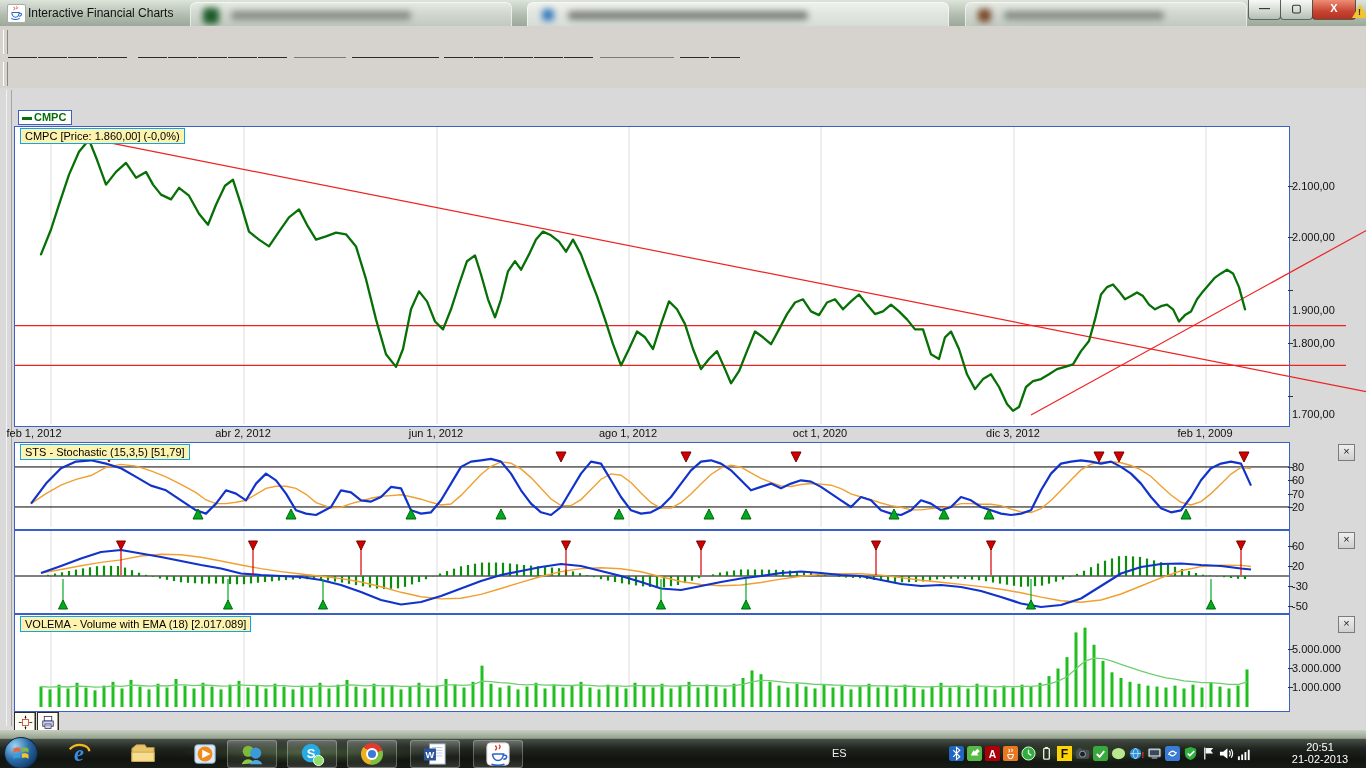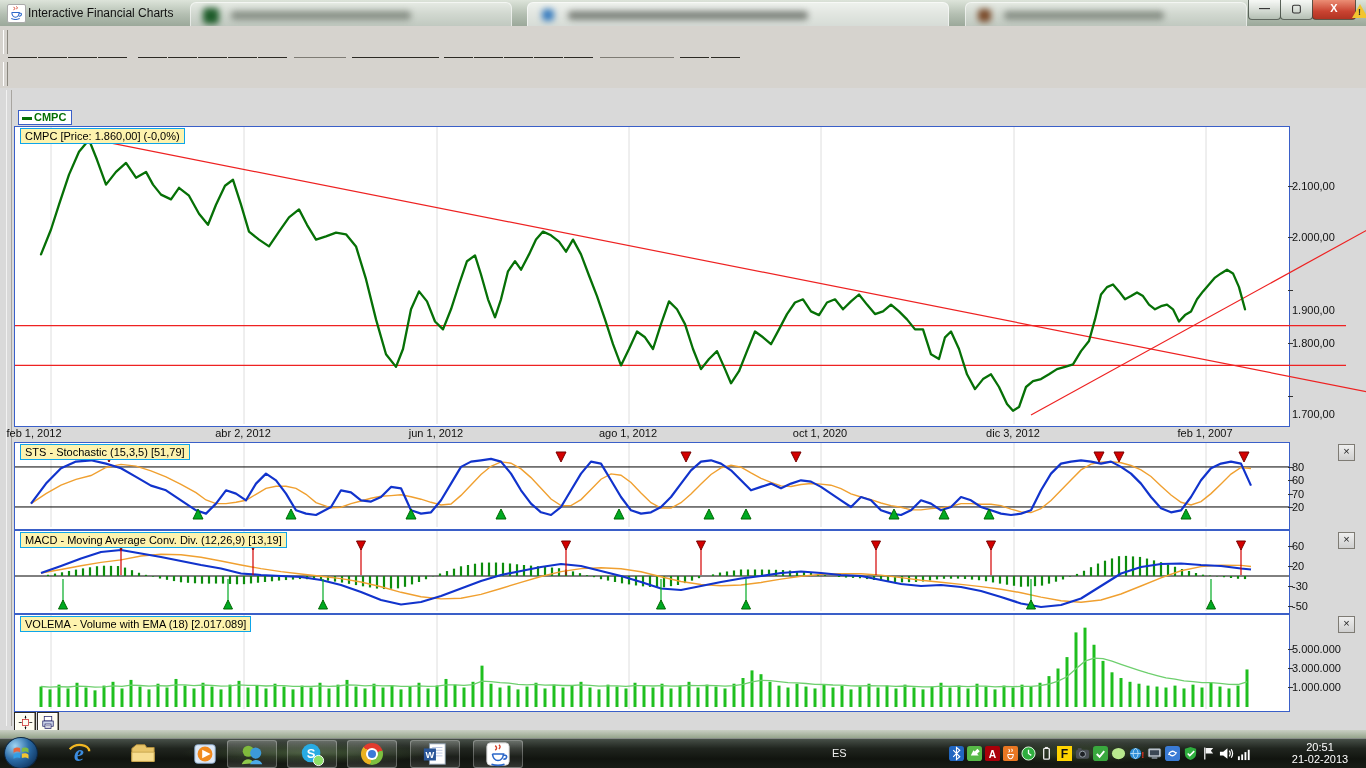--- a/index.html
+++ b/index.html
@@ -607,21 +607,20 @@
         <line x1="646" y1="48" x2="646" y2="70" stroke="#00aa22" stroke-width="1.2"></line>
         <path d="M641.5 78 L650.5 78 L646 69 Z" fill="#00aa22" stroke="#060"></path>
         <line x1="731" y1="48" x2="731" y2="70" stroke="#00aa22" stroke-width="1.2"></line>
         <path d="M726.5 78 L735.5 78 L731 69 Z" fill="#00aa22" stroke="#060"></path>
         <line x1="1016" y1="48" x2="1016" y2="70" stroke="#00aa22" stroke-width="1.2"></line>
         <path d="M1011.5 78 L1020.5 78 L1016 69 Z" fill="#00aa22" stroke="#060"></path>
         <line x1="1196" y1="48" x2="1196" y2="70" stroke="#00aa22" stroke-width="1.2"></line>
         <path d="M1191.5 78 L1200.5 78 L1196 69 Z" fill="#00aa22" stroke="#060"></path>
       </svg>
   </div>
-  <div class="abs chartlabel" style="left:20px;top:532px;">MACD - Moving Average Conv. Div. (12,26,9) [13,19]</div>
   <div class="abs xbtn" style="left:1338px;top:532px;">×</div>
 
   <div id="panel-vol" class="abs panel" style="left:14px;top:614px;width:1274px;height:96px;">
     <svg id="svg-vol" width="1274" height="94">
         <line x1="36" y1="0" x2="36" y2="94" stroke="#dedede" stroke-width="1"></line>
         <line x1="229" y1="0" x2="229" y2="94" stroke="#dedede" stroke-width="1"></line>
         <line x1="422" y1="0" x2="422" y2="94" stroke="#dedede" stroke-width="1"></line>
         <line x1="614" y1="0" x2="614" y2="94" stroke="#dedede" stroke-width="1"></line>
         <line x1="806" y1="0" x2="806" y2="94" stroke="#dedede" stroke-width="1"></line>
         <line x1="999" y1="0" x2="999" y2="94" stroke="#dedede" stroke-width="1"></line>
@@ -966,21 +965,21 @@
       <path d="M13 13 C15 12 19 12 21 14 L21 19 C19 17 15 17 13 18 Z" fill="#f3c530"></path>
     </svg>
   </div>
 
 <div class="abs xlab" style="left: 34px;">feb 1, 2012</div>
     <div class="abs xlab" style="left: 243px;">abr 2, 2012</div>
     <div class="abs xlab" style="left: 436px;">jun 1, 2012</div>
     <div class="abs xlab" style="left: 628px;">ago 1, 2012</div>
     <div class="abs xlab" style="left: 820px;">oct 1, 2020</div>
     <div class="abs xlab" style="left: 1013px;">dic 3, 2012</div>
-    <div class="abs xlab" style="left: 1205px;">feb 1, 2007</div>
+    <div class="abs xlab" style="left: 1205px;">feb 1, 2009</div>
     <div class="abs ylab" style="top: 180px;">2.100,00</div>
     <div class="abs ytick" style="top: 186px;"></div>
     <div class="abs ylab" style="top: 231px;">2.000,00</div>
     <div class="abs ytick" style="top: 237px;"></div>
     <div class="abs ylab" style="top: 284px; margin-top: 20px;">1.900,00</div>
     <div class="abs ytick" style="top: 290px;"></div>
     <div class="abs ylab" style="top: 337px;">1.800,00</div>
     <div class="abs ytick" style="top: 343px;"></div>
     <div class="abs ylab" style="top: 408px;">1.700,00</div>
     <div class="abs ytick" style="top: 396px;"></div>

